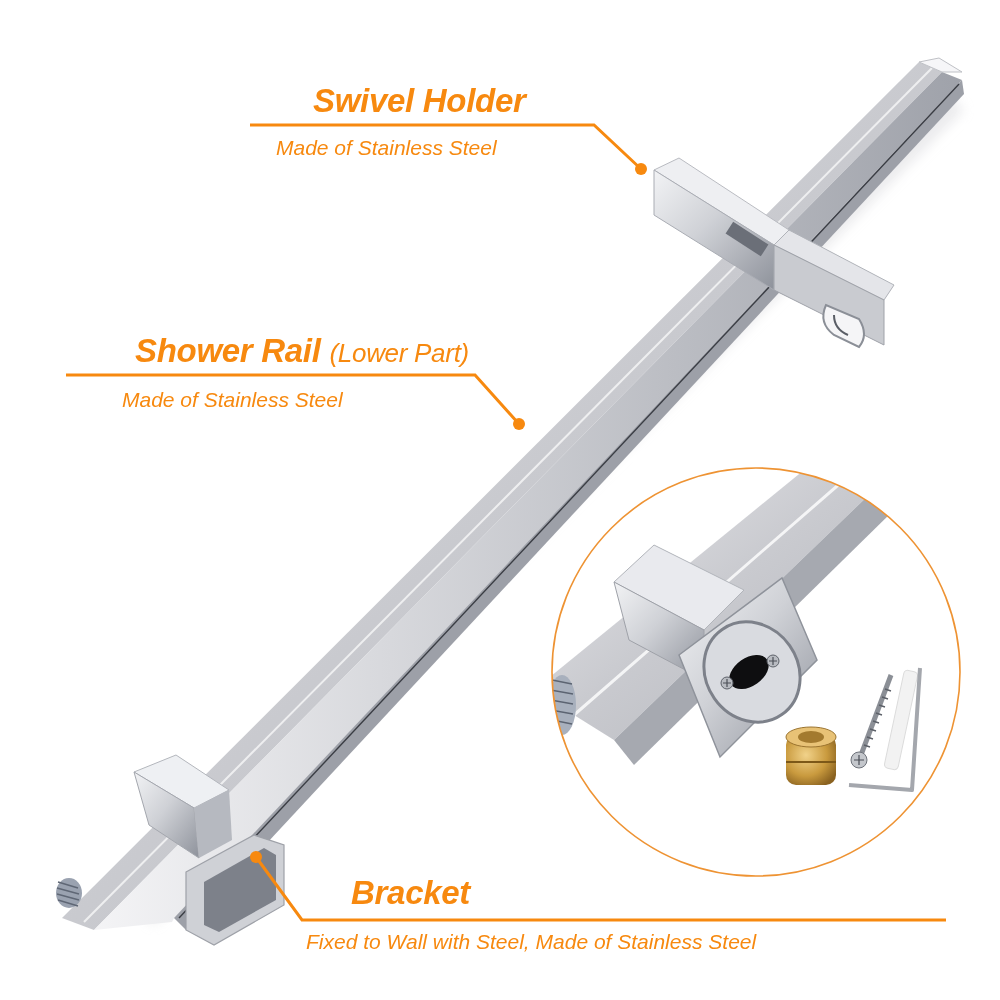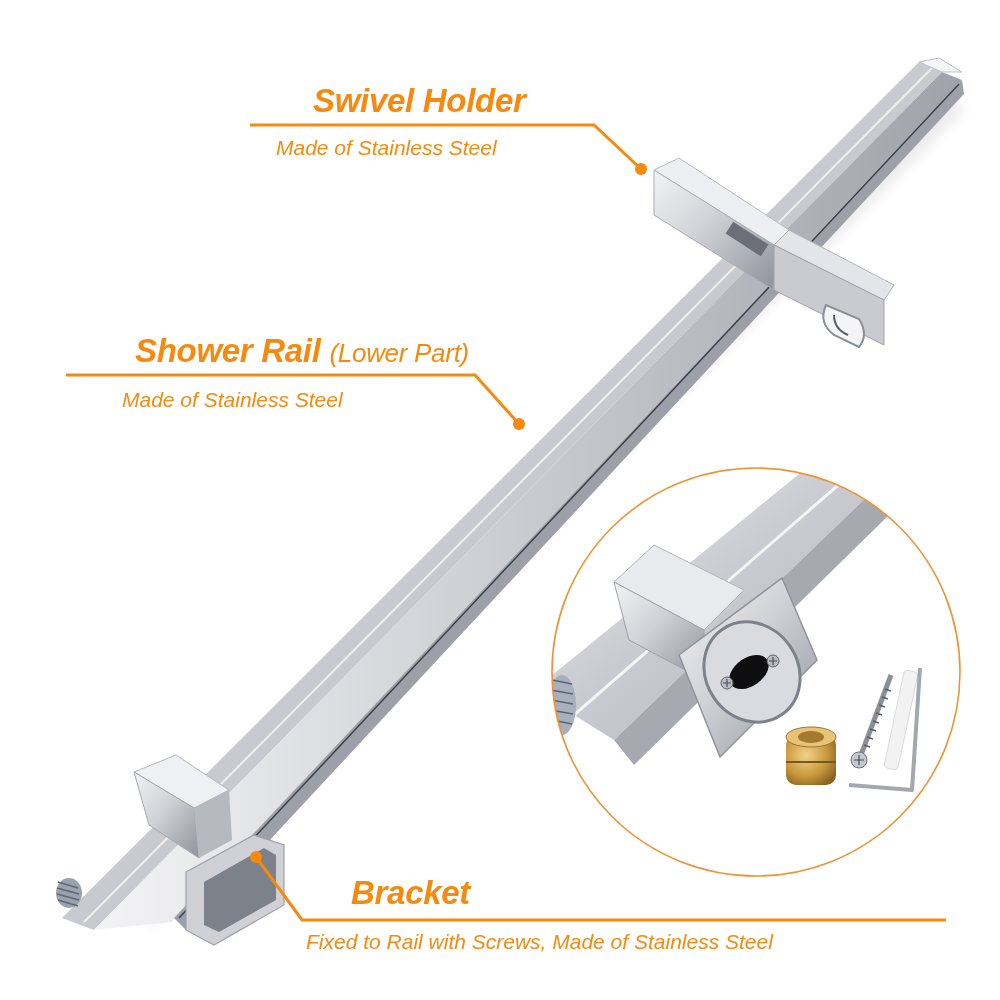--- a/index.html
+++ b/index.html
@@ -146,15 +146,15 @@
   <div class="lbl title" style="left:299px; top:84px;">Swivel Holder</div>
   <div class="lbl sub" style="left:262px; top:137px;">Made of Stainless Steel</div>
 
   <div class="lbl title" style="left:73px; top:334px;margin-left:48px;">
     <span>Shower Rail</span>
     <span class="paren">(Lower Part)</span>
   </div>
   <div class="lbl sub" style="left:108px; top:389px;">Made of Stainless Steel</div>
 
   <div class="lbl title" style="left:337px; top:876px;">Bracket</div>
-  <div class="lbl sub" style="left:292px; top:931px;">Fixed to Rail with Screws, Made of Stainless Steel</div>
+  <div class="lbl sub" style="left:292px; top:931px;">Fixed to Wall with Steel, Made of Stainless Steel</div>
 
 </div>
 
 </body></html>

